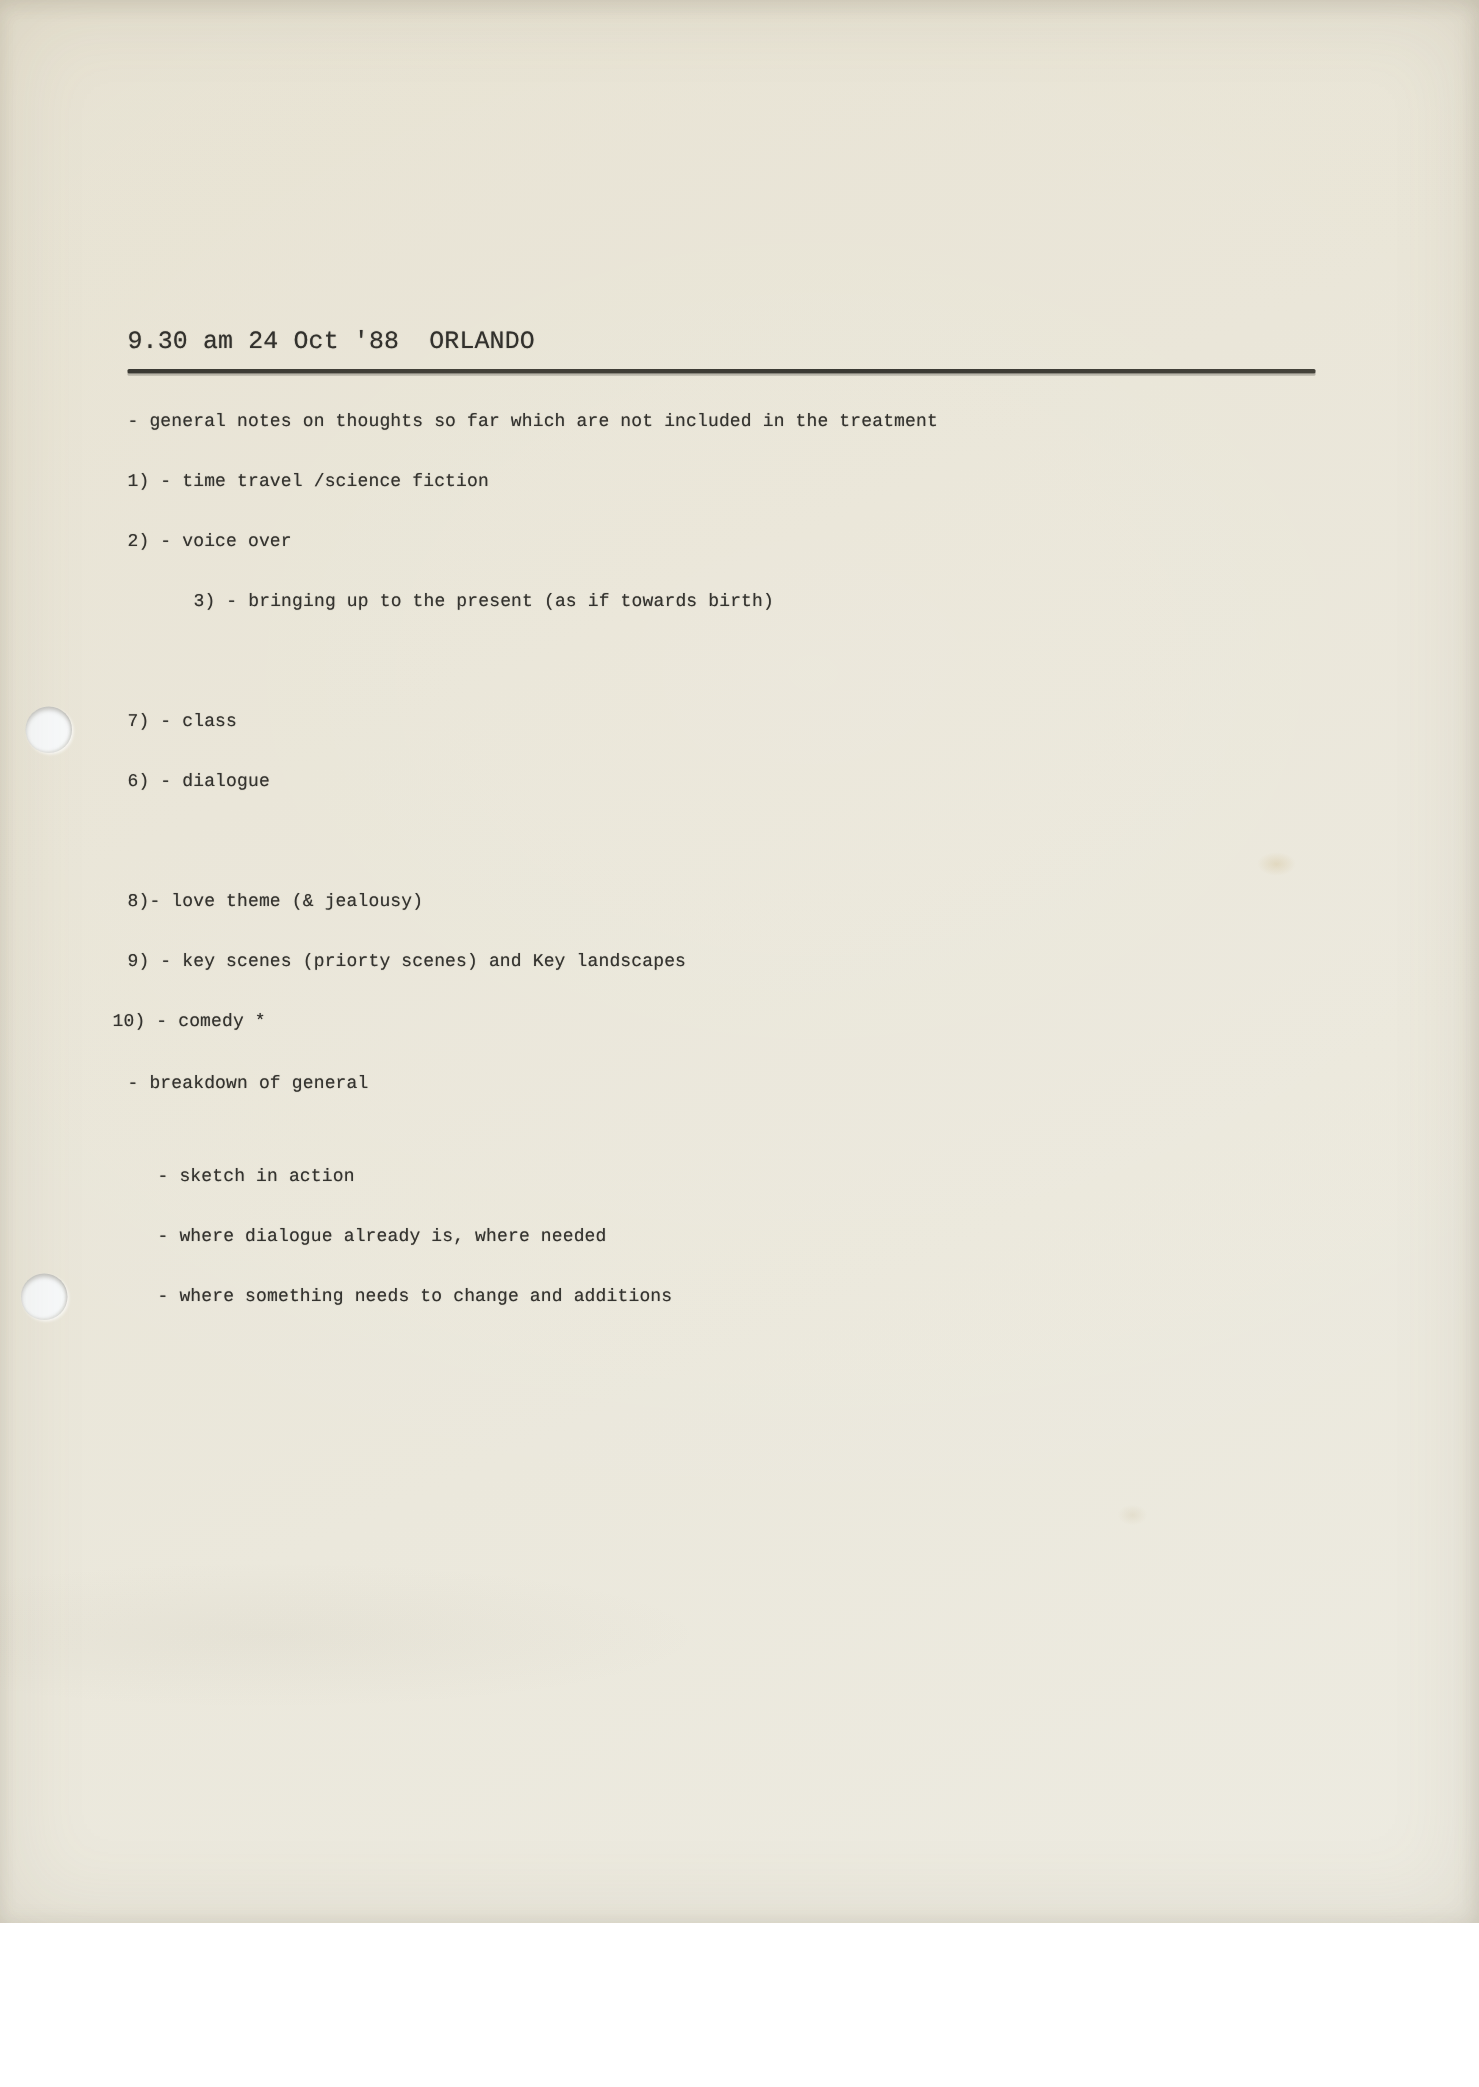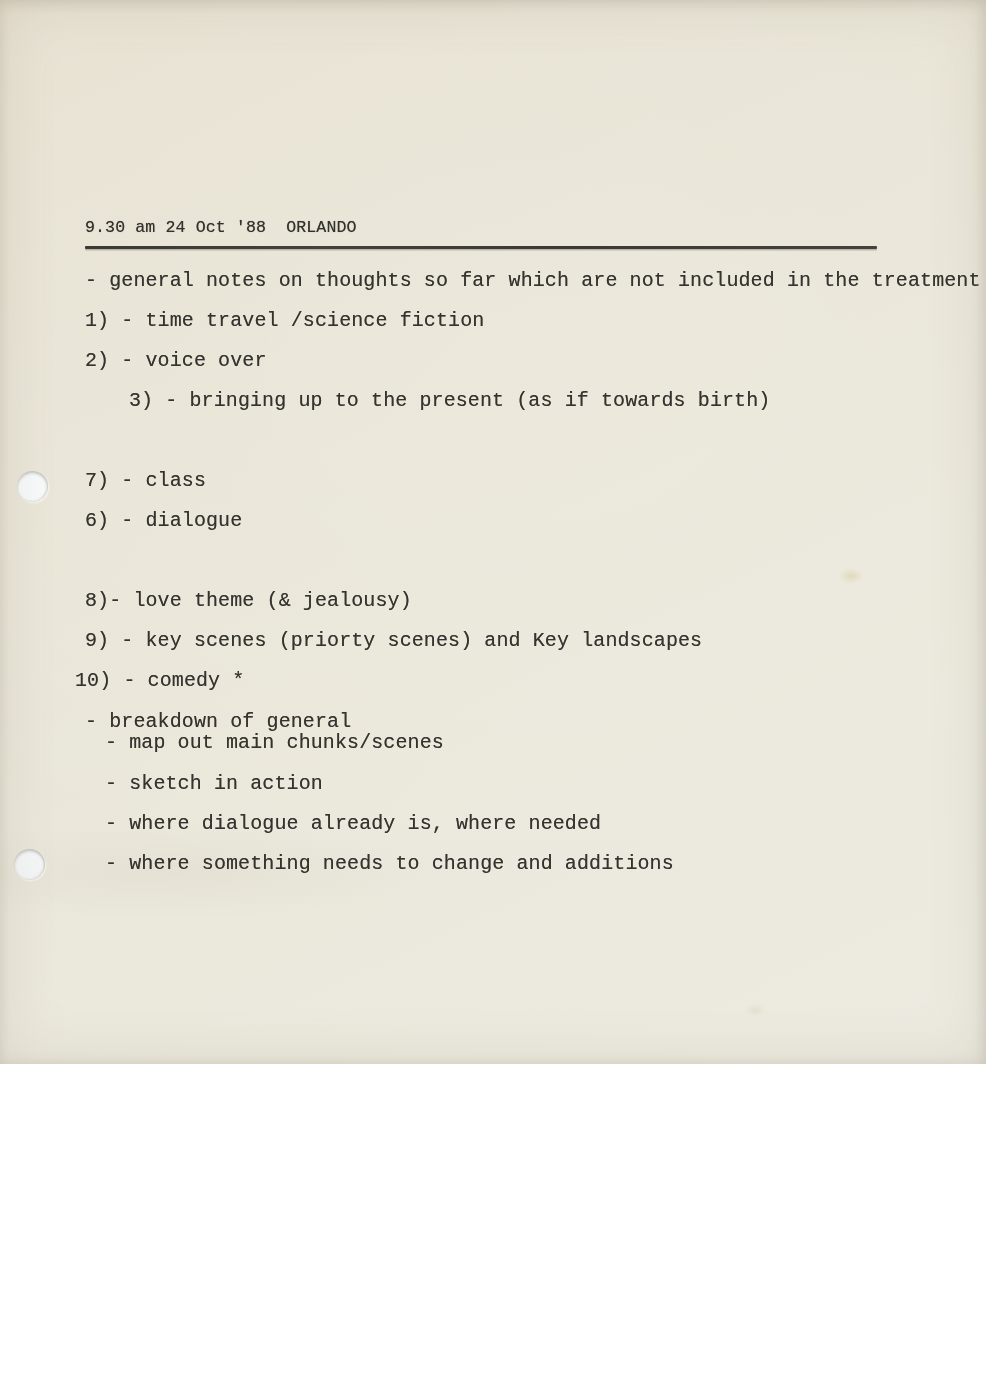--- a/index.html
+++ b/index.html
@@ -5,42 +5,42 @@
   html, body {
     margin: 0;
     padding: 0;
     width: 986px;
     height: 1391px;
     overflow: hidden;
   }
   .paper {
     position: relative;
     width: 986px;
-    height: 1064px;
+    height: 1282px;
     background:
       radial-gradient(ellipse 1200px 900px at 55% 35%, rgba(255,255,255,0.10), rgba(0,0,0,0.0) 70%),
       linear-gradient(155deg, #e7e2d2 0%, #e9e5d7 35%, #ebe8dc 65%, #edebe1 100%);
     font-family: "Liberation Mono", "DejaVu Sans Mono", monospace;
     color: #33322e;
   }
   
   .paper::after {
     content: "";
     position: absolute;
     inset: 0;
     pointer-events: none;
     box-shadow:
       inset 0 0 60px rgba(120,108,80,0.14),
       inset -4px 0 14px rgba(110,100,75,0.10),
       inset 0 4px 12px rgba(110,100,75,0.10);
   }
   .doc-line {
     position: absolute;
     white-space: pre;
-    font-size: 20px;
+    font-size: 12px;
     line-height: 20px;
     letter-spacing: 0.1px;
     color: #34332f;
     text-shadow: 0 0 0.6px rgba(40,38,32,0.55);
   }
   .header-line {
     position: absolute;
     top: 218px;
     left: 85px;
     white-space: pre;
@@ -113,18 +113,17 @@
   <div class="doc-line" style="top:311px; left:85px;">1) - time travel /science fiction</div>
   <div class="doc-line" style="top:351px; left:85px;">2) - voice over</div>
   <div class="doc-line" style="top:391px; left:85px;margin-left:44px;">3) - bringing up to the present (as if towards birth)</div>
   <div class="doc-line" style="top:471px; left:85px;">7) - class</div>
   <div class="doc-line" style="top:511px; left:85px;">6) - dialogue</div>
   <div class="doc-line" style="top:591px; left:85px;">8)- love theme (&amp; jealousy)</div>
   <div class="doc-line" style="top:631px; left:85px;">9) - key scenes (priorty scenes) and Key landscapes</div>
   <div class="doc-line" style="top:671px; left:75px;">10) - comedy *</div>
 
   <div class="doc-line" style="top:712px; left:85px;">- breakdown of general</div>
-  <div class="doc-line" style="top:733px; left:105px;">- map out main chunks/scenes</div>
   <div class="doc-line" style="top:774px; left:105px;">- sketch in action</div>
   <div class="doc-line" style="top:814px; left:105px;">- where dialogue already is, where needed</div>
   <div class="doc-line" style="top:854px; left:105px;">- where something needs to change and additions</div>
 
 </div>
 
 </body></html>

